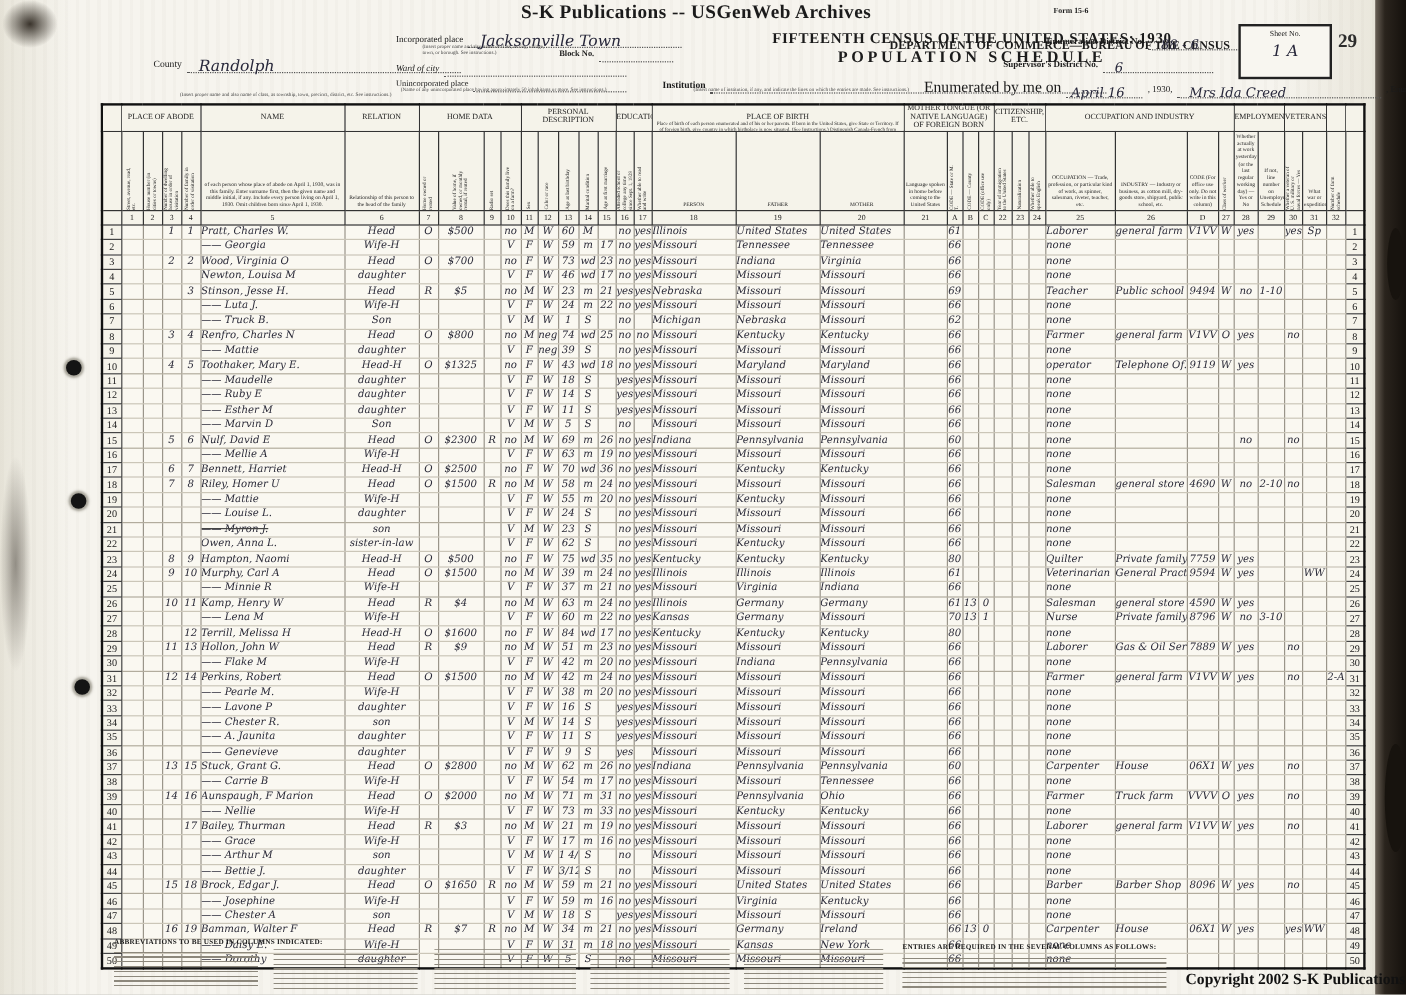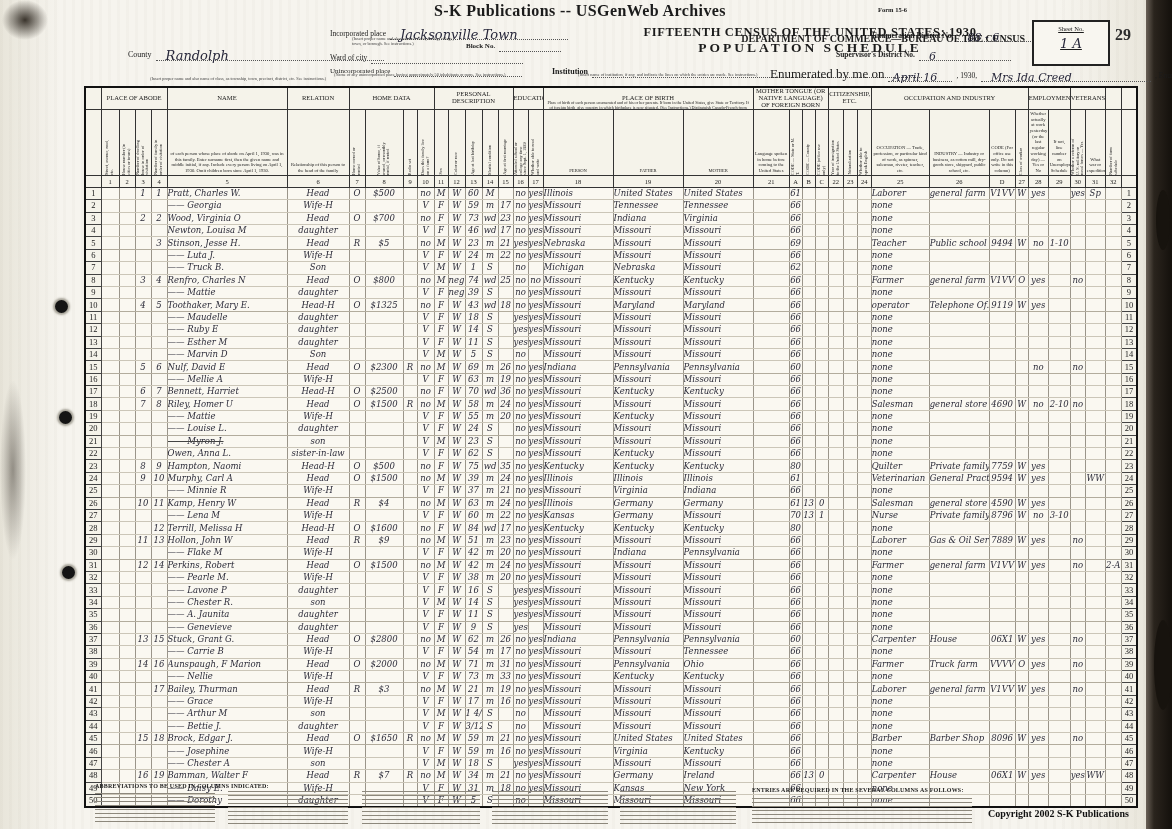--- a/index.html
+++ b/index.html
@@ -25,21 +25,21 @@
   .ctitle{position:absolute;left:595px;top:25px;width:430px;text-align:center;font-weight:bold;font-size:12.5px;letter-spacing:.6px;}
   .subtitle{position:absolute;left:595px;top:40px;width:430px;text-align:center;font-weight:bold;font-size:13.5px;letter-spacing:3px;}
   .fld{position:absolute;white-space:nowrap;}
   .lbl{font-size:8px;}
   .lbl.sm{font-size:7px;display:inline-block;line-height:1.05;vertical-align:middle;white-space:normal;}
   .line{display:inline-block;border-bottom:1px dotted #555;height:13px;position:relative;vertical-align:bottom;}
   .hw2{font-family:"DejaVu Serif",serif;font-style:italic;color:#27273a;font-size:13px;
        position:absolute;left:10px;bottom:-3px;white-space:nowrap;}
   .hw2.small{font-size:11px;}
   .note{position:absolute;font-size:4.3px;color:#444;line-height:1.2;white-space:normal;}
-  .sheetbox{position:absolute;left:1032px;top:20px;width:74px;height:42px;border:2px solid #222;background:#f8f6f0;text-decoration:underline;}
+  .sheetbox{position:absolute;left:1032px;top:20px;width:74px;height:42px;border:2px solid #222;background:#f8f6f0;}
   .sheetbox .sb-l{text-align:center;font-size:6.5px;margin-top:3px;}
   .sheetbox .sb-v{text-align:center;font-family:"DejaVu Serif",serif;font-style:italic;font-size:13px;color:#27273a;margin-top:4px;}
   .stamp{position:absolute;left:1115px;top:26px;font-weight:bold;font-size:16px;color:#2c2c2c;}
 
   
   #sched{position:absolute;left:84px;top:86px;width:1052px;border-collapse:collapse;table-layout:fixed;
          background:#faf8f1;border:2px solid #111;}
   #sched th,#sched td{padding:0;margin:0;overflow:hidden;}
   #sched thead th{border:1px solid #333;background:#f5f3ea;font-weight:normal;}
   th.gt{position:relative;height:13px;font-size:6.6px;font-weight:bold;vertical-align:middle;text-align:center;
@@ -59,21 +59,21 @@
   td.hw{font-family:"DejaVu Serif",serif;font-style:italic;color:#2a2a38;text-align:center;}
   td.c-name,td.c-occ,td.c-ind{text-align:left;padding-left:3px;}
   td.c-pob,td.c-pobf,td.c-pobm{text-align:left;padding-left:7px;}
   td.c-val{font-size:8px;}
   .gs{border-left:1px solid #222 !important;}
   td.strike{text-decoration:line-through;text-decoration-color:#444;}
 
   
   .ftitle{position:absolute;font-weight:bold;font-size:6px;letter-spacing:.2px;}
   .flines{position:absolute;background:repeating-linear-gradient(to bottom,#8d887c 0 1px,rgba(0,0,0,0) 1px 4px);}
-  .copyright{position:absolute;left:988px;top:808px;font-weight:bold;font-size:10px;color:#111;}
+  .copyright{position:absolute;left:988px;top:808px;font-weight:bold;font-size:13px;color:#111;}
 </style>
 </head>
 <body>
 
 <div id="page">
   <div id="paper"></div>
   <div id="band"></div>
   <div class="smudge" style="left:2px;top:0px;width:46px;height:40px;"></div>
   <div class="smudge" style="left:0px;top:380px;width:26px;height:180px;opacity:.5;"></div>
   <div class="hole" style="left:55px;top:300px;"></div>
@@ -100,21 +100,21 @@
       <span class="lbl" style="font-size:7.5px;">Incorporated place</span>
       <span class="line" style="width:178px;">
         <i class="hw2">Jacksonville Town</i></span>
     </div>
     <div class="note" style="left:352px;top:36px;width:108px;">(Insert proper name and also name of class, as city, village, town, or borough.  See instructions.)</div>
     <div class="fld" style="left:466px;top:34px;">
       <span class="lbl" style="font-size:7px;font-weight:bold;text-align:right;">Block No.</span>
       <span class="line" style="width:62px;"></span>
     </div>
     <div class="fld" style="left:330px;top:46px;">
-      <span class="lbl" style="font-size:7.5px;">Ward of city</span>
+      <span class="lbl" style="font-size:7.5px;font-style:italic;">Ward of city</span>
       <span class="line" style="width:152px;"></span>
     </div>
     <div class="fld" style="left:330px;top:59px;">
       <span class="lbl" style="font-size:7px;">Unincorporated place</span>
       <span class="line" style="width:128px;"></span>
     </div>
     <div class="note" style="left:334px;top:72px;width:210px;">(Name of any unincorporated place having approximately 50 inhabitants or more.  See instructions.)</div>
 
     <div class="fld" style="left:552px;top:60px;">
       <span class="lbl" style="font-size:8px;font-weight:bold;">Institution</span>

